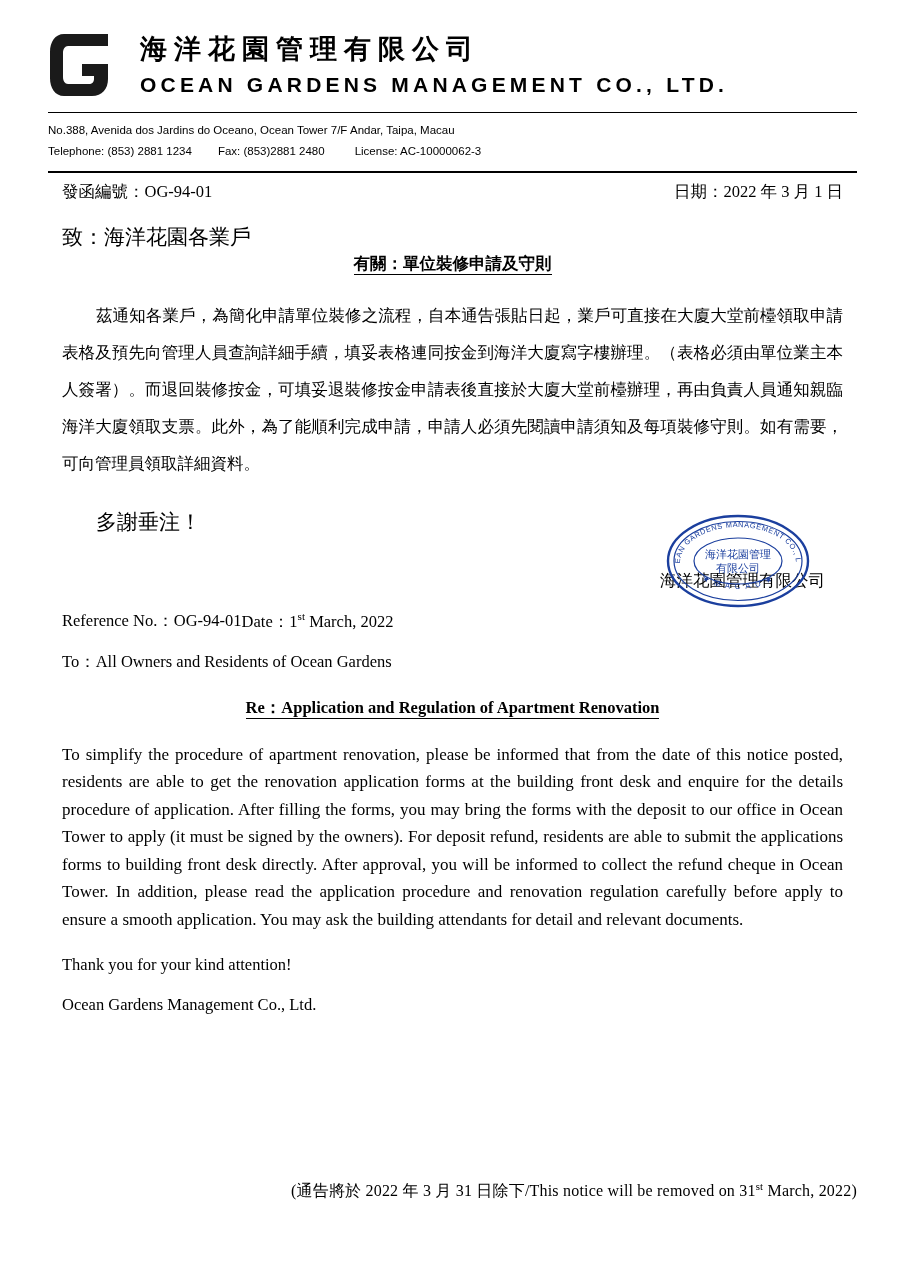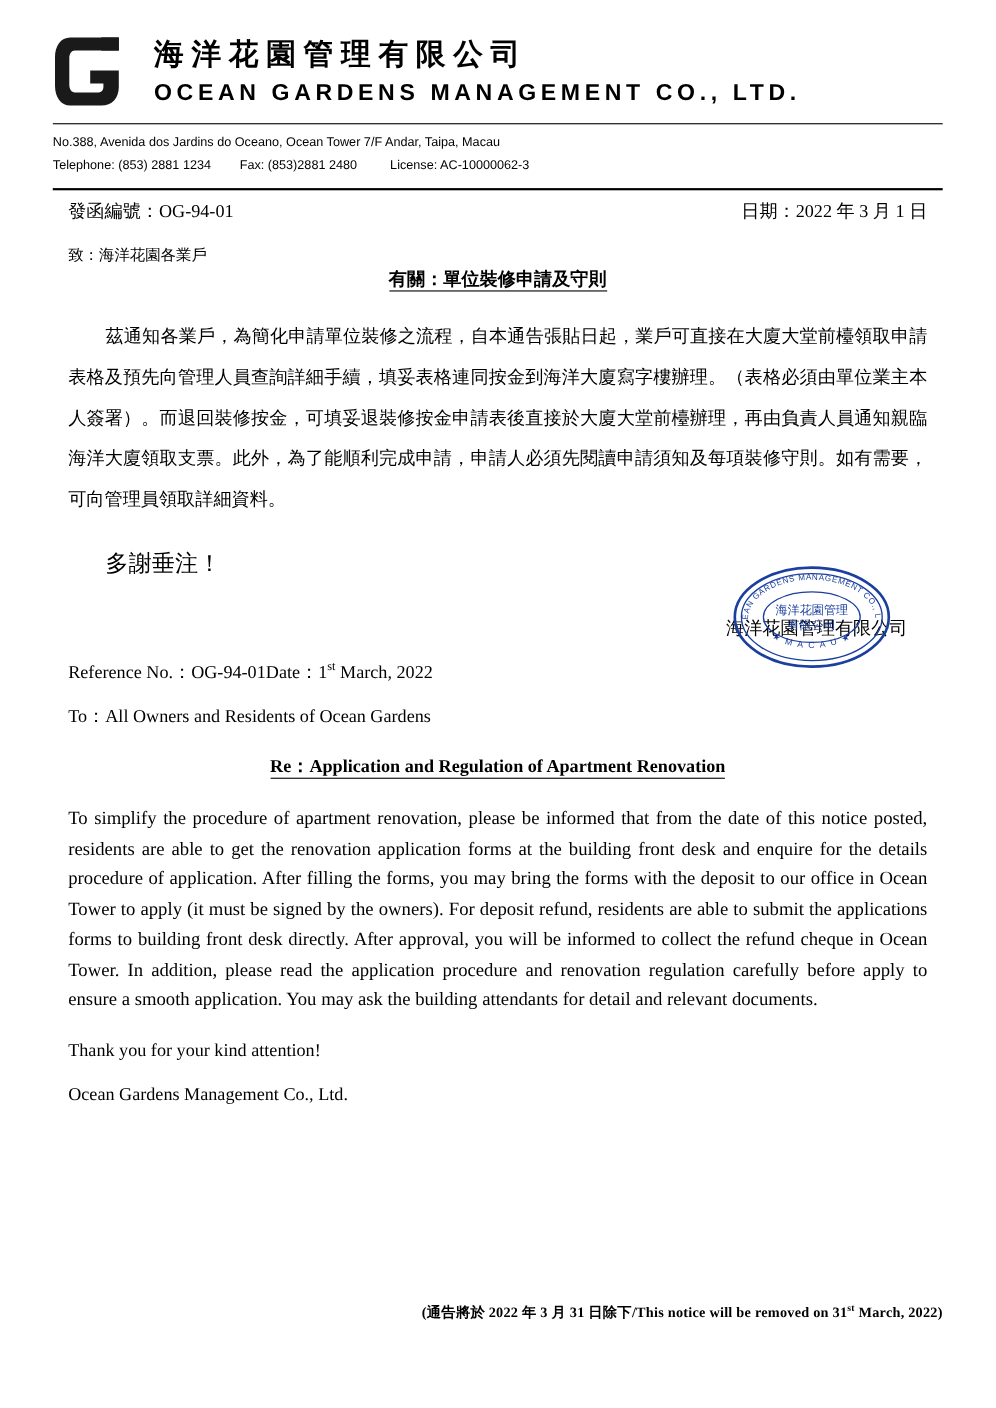--- a/index.html
+++ b/index.html
@@ -90,21 +90,21 @@
     padding: 0 14px;
   }
   .meta-row {
     display: flex;
     justify-content: space-between;
     margin-top: 8px;
     font-size: 16.5px;
   }
   .to-line {
     margin-top: 20px;
-    font-size: 14px;
+    font-size: 21px;
   }
   .cn-subject {
     text-align: center;
     font-weight: bold;
     font-size: 16.5px;
     margin-top: 2px;
     margin-bottom: 4px;
   }
   .cn-subject span {
     border-bottom: 1.5px solid #000;
@@ -179,23 +179,22 @@
   .en-sign {
     margin-top: 20px;
     font-size: 16.5px;
   }
   .footer-note {
     position: absolute;
     left: 0;
     right: 48px;
     bottom: 78px;
     text-align: right;
-    font-size: 13px;
+    font-size: 16px;
     letter-spacing: 0.2px;
-    font-weight: bold;
   }
   sup { font-size: 0.68em; vertical-align: super; }
 </style>
 </head>
 <body>
 
 <div class="page">
 
   <div class="letterhead">
     <div class="logo">

